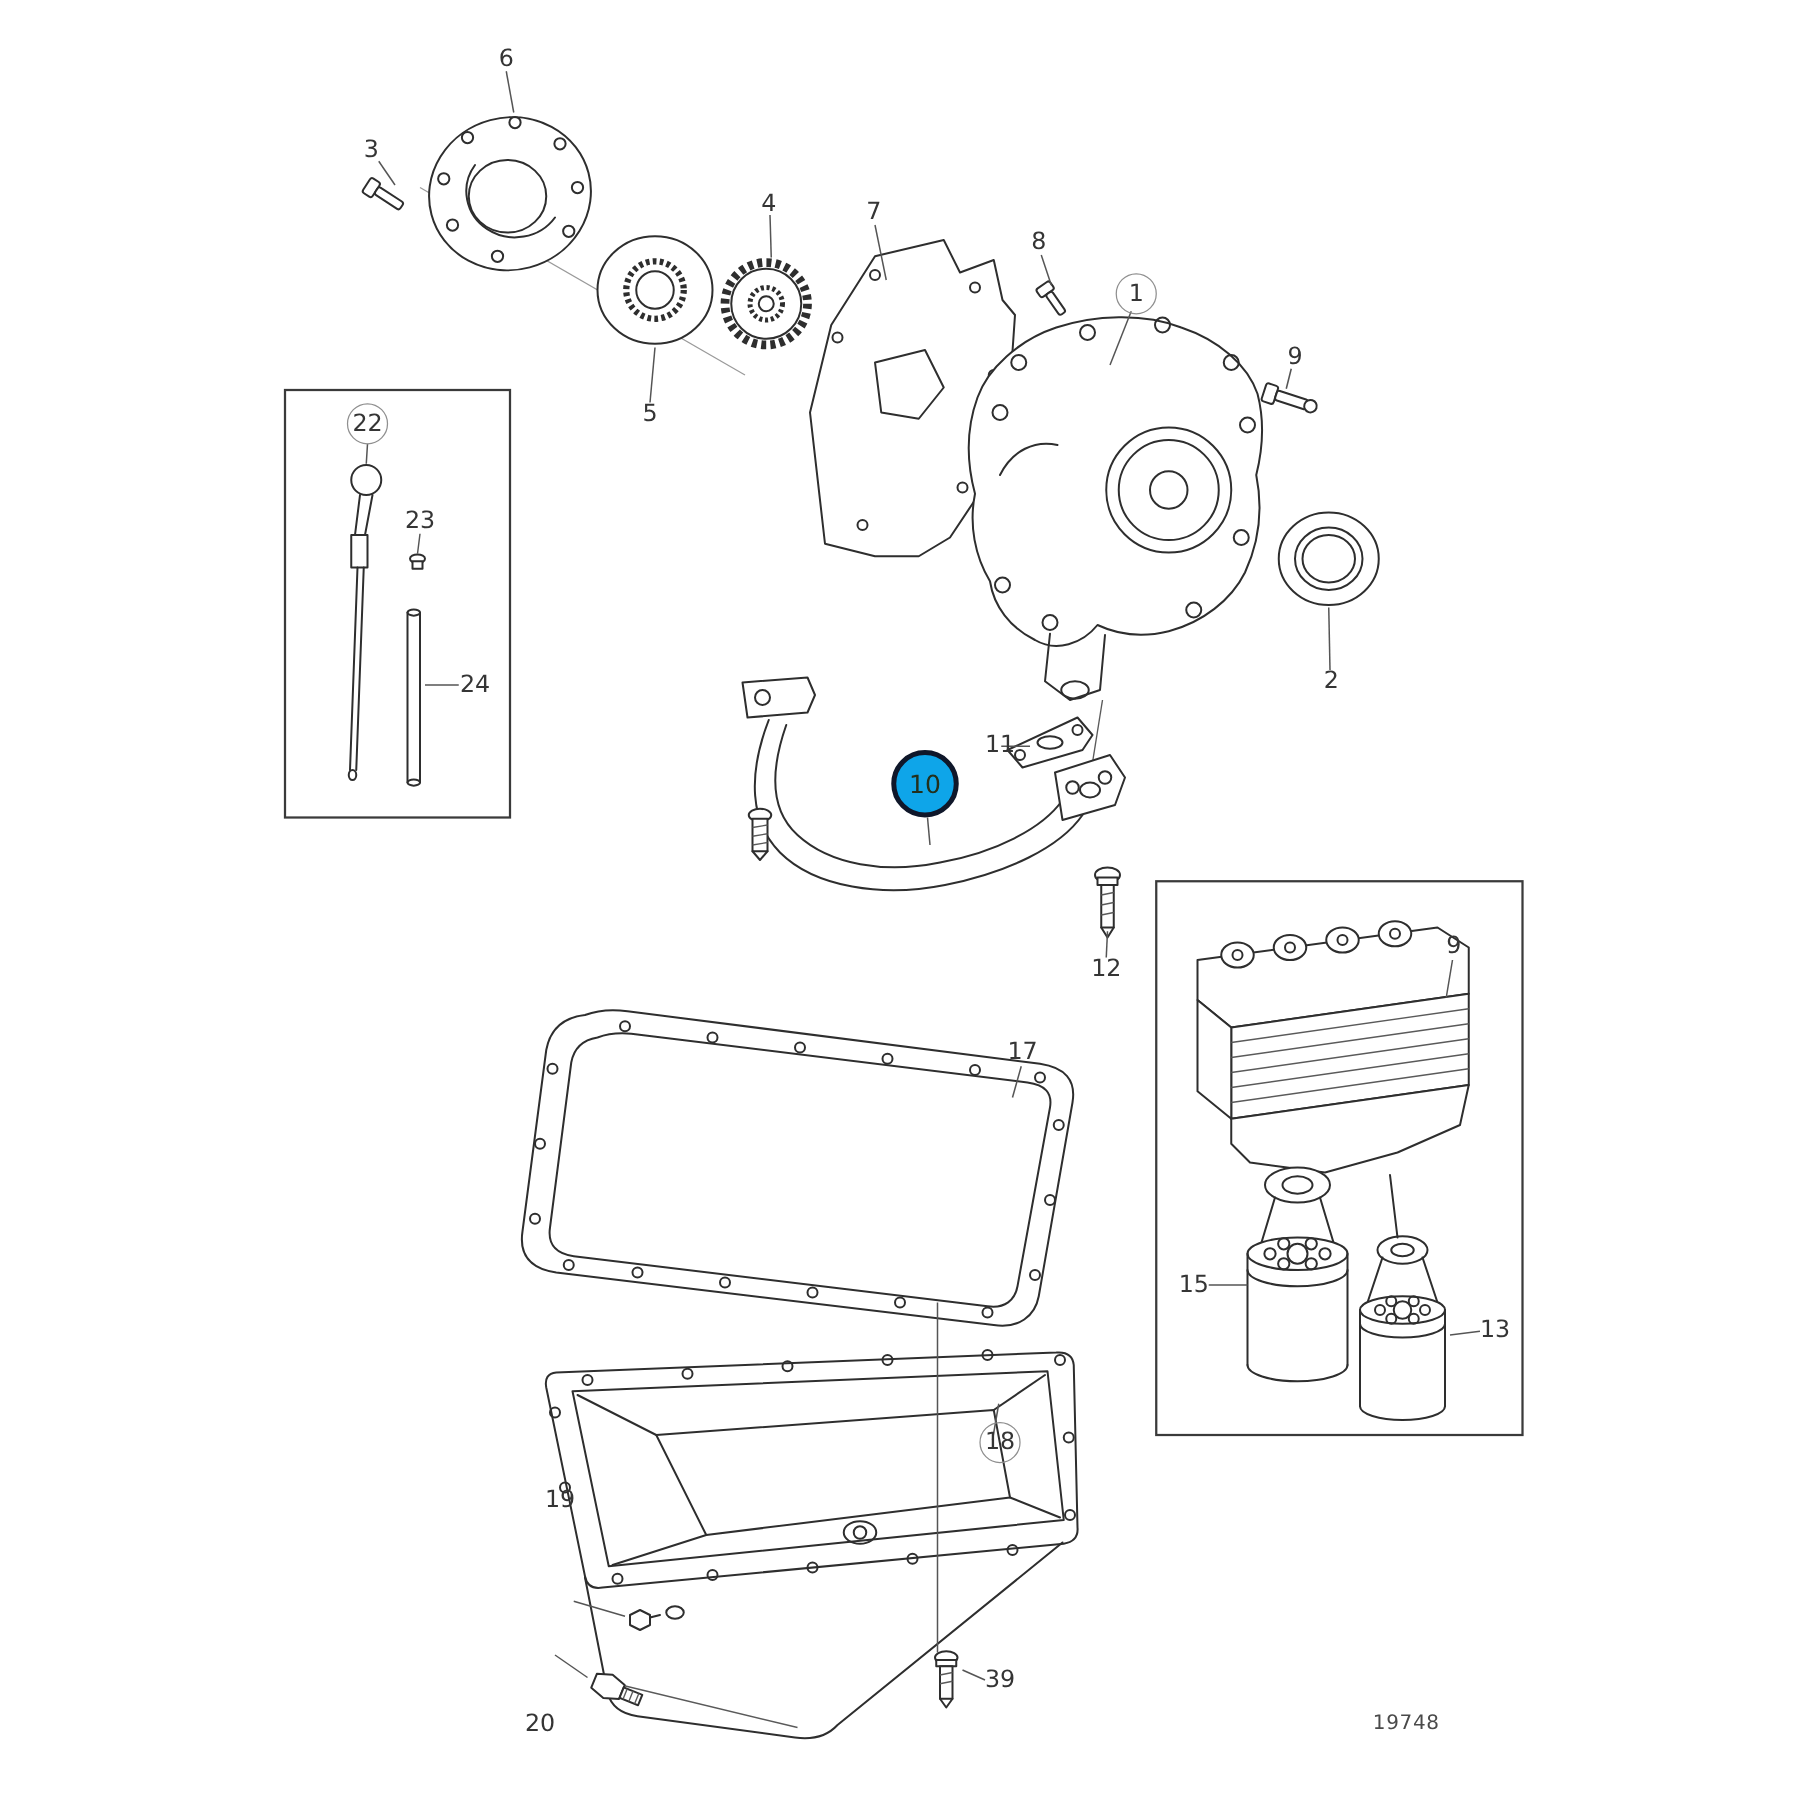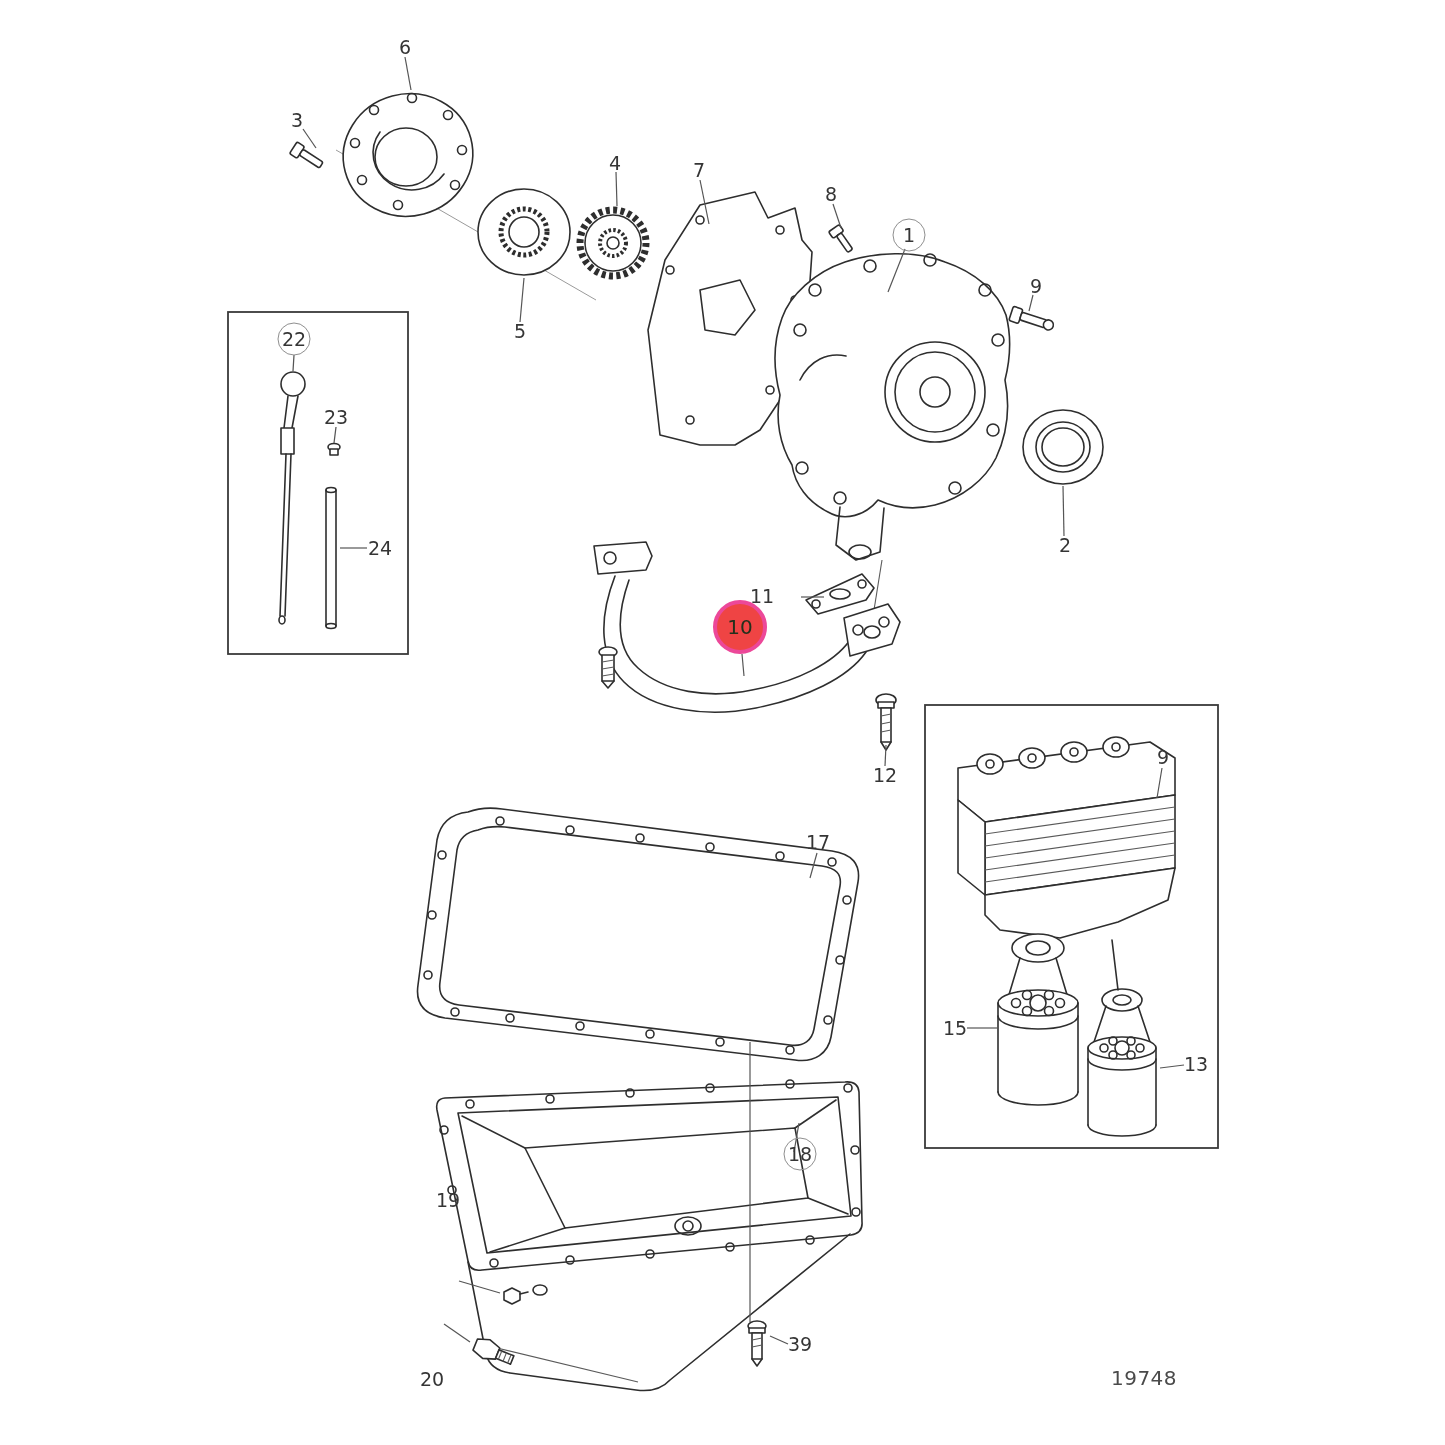--- a/index.html
+++ b/index.html
@@ -17,27 +17,27 @@
   .callout{
     position:absolute;transform:translate(-50%,-50%);
     font-size:19px;color:#353535;white-space:nowrap;line-height:1;
     user-select:none;
   }
   .callout.circled{
     width:31px;height:31px;border:1.6px solid #8f8f8f;border-radius:50%;
     display:flex;align-items:center;justify-content:center;background:transparent;
   }
   .callout.highlight{
-    width:46px;height:46px;border:4px solid #ec4899;border-radius:50%;
-    background:#ef4444;display:flex;align-items:center;justify-content:center;
+    width:46px;height:46px;border:4px solid #0f172a;border-radius:50%;
+    background:#0ea5e9;display:flex;align-items:center;justify-content:center;
     color:#23301c;font-size:20px;
   }
   .drawing-number{
     position:absolute;transform:translate(-50%,-50%);
-    font-size:20px;color:#4a4a4a;letter-spacing:0.5px;margin-left:19px;
+    font-size:16px;color:#4a4a4a;letter-spacing:0.5px;
   }
 </style>
 </head>
 <body>
 
 <div class="stage">
 
   <svg class="art" width="1445" height="1445" viewBox="0 0 1445 1445">
 
     <line class="axis" x1="336" y1="150" x2="596" y2="300"></line>
@@ -350,21 +350,21 @@
   <div class="callout" style="left:615px;top:163px">4</div>
   <div class="callout" style="left:699px;top:170px">7</div>
   <div class="callout" style="left:831px;top:194px">8</div>
   <div class="callout circled" style="left:909px;top:235px">1</div>
   <div class="callout" style="left:1036px;top:286px">9</div>
   <div class="callout" style="left:520px;top:331px">5</div>
   <div class="callout circled" style="left:294px;top:339px">22</div>
   <div class="callout" style="left:336px;top:417px">23</div>
   <div class="callout" style="left:380px;top:548px">24</div>
   <div class="callout" style="left:1065px;top:545px">2</div>
-  <div class="callout" style="left:762px;top:596px">11</div>
+  <div class="callout" style="left:800px;top:596px">11</div>
   <div class="callout highlight" style="left:740px;top:627px">10</div>
   <div class="callout" style="left:885px;top:775px">12</div>
   <div class="callout" style="left:1163px;top:757px">9</div>
   <div class="callout" style="left:818px;top:842px">17</div>
   <div class="callout" style="left:955px;top:1028px">15</div>
   <div class="callout" style="left:1196px;top:1064px">13</div>
   <div class="callout circled" style="left:800px;top:1154px">18</div>
   <div class="callout" style="left:448px;top:1200px">19</div>
   <div class="callout" style="left:432px;top:1379px">20</div>
   <div class="callout" style="left:800px;top:1344px">39</div>

